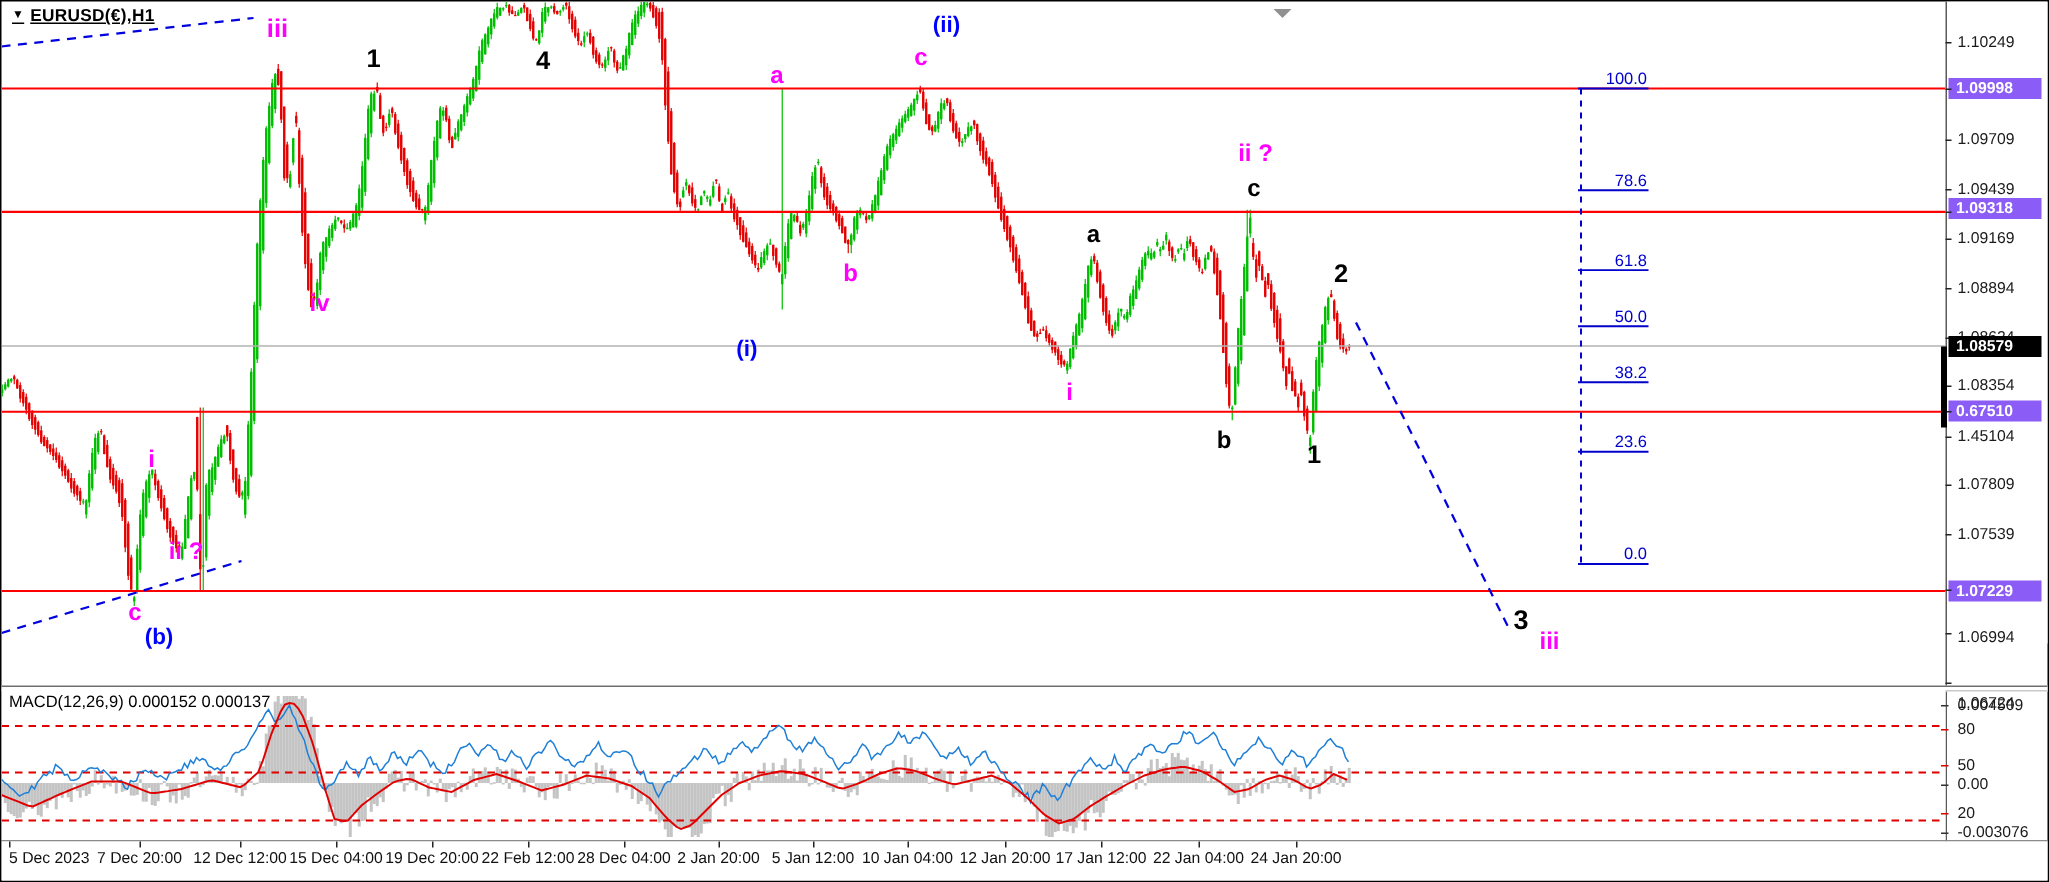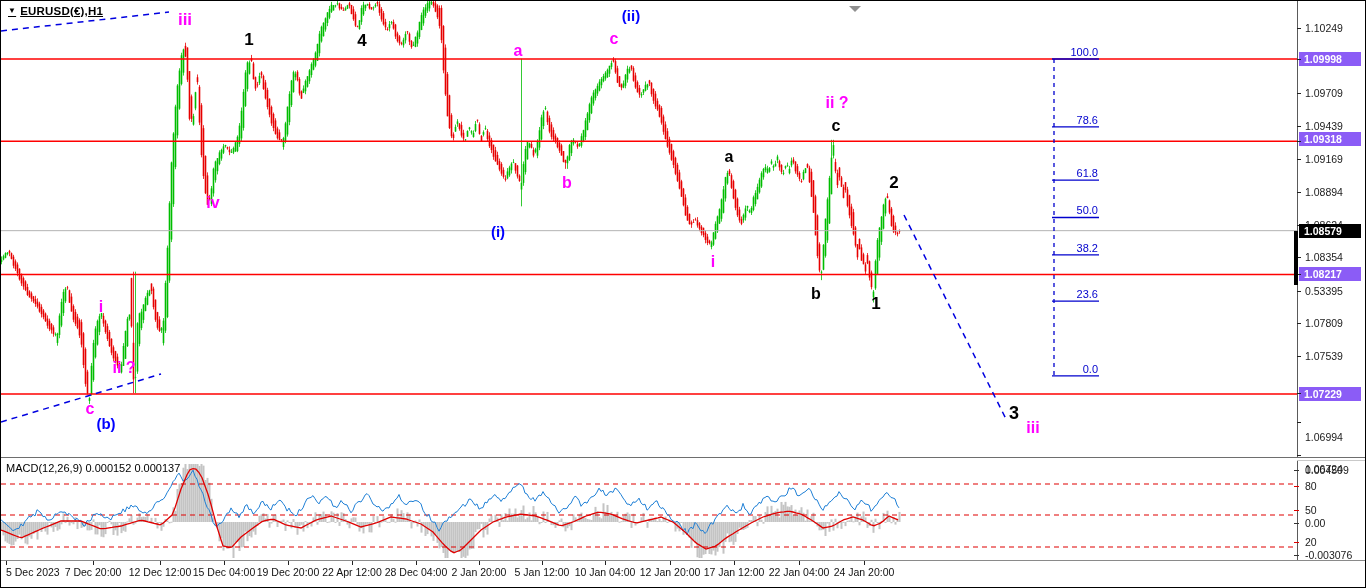--- a/index.html
+++ b/index.html
@@ -1018,35 +1018,35 @@
       <div class="pa-label" style="top: 119.126px;">1.09439</div>
       <div class="pa-tick" style="top: 125.126px;"></div>
       <div class="pa-label" style="top: 151.79px;">1.09169</div>
       <div class="pa-tick" style="top: 157.79px;"></div>
       <div class="pa-label" style="top: 185.059px;">1.08894</div>
       <div class="pa-tick" style="top: 191.059px;"></div>
       <div class="pa-label" style="top: 217.723px;">1.08624</div>
       <div class="pa-tick" style="top: 223.723px;"></div>
       <div class="pa-label" style="top: 250.387px;">1.08354</div>
       <div class="pa-tick" style="top: 256.387px;"></div>
-      <div class="pa-label" style="top: 283.656px;">0.53395</div>
+      <div class="pa-label" style="top: 283.656px;">1.45104</div>
       <div class="pa-tick" style="top: 289.656px;"></div>
       <div class="pa-label" style="top: 316.32px;">1.07809</div>
       <div class="pa-tick" style="top: 322.32px;"></div>
       <div class="pa-label" style="top: 348.984px;">1.07539</div>
       <div class="pa-tick" style="top: 354.984px;"></div>
-      <div class="pa-label" style="top: 430px;">1.06994</div>
+      <div class="pa-label" style="top: 418px;">1.06994</div>
       <div class="pa-tick" style="top: 420.916px;"></div>
       <div class="pa-label" style="top: 462px;">1.06724</div>
       <div class="pa-tick" style="top: 453.58px;"></div>
       <div class="price-tag red" style="top: 51px;">1.09998</div>
       <div class="pa-tick" style="top: 57.5px;"></div>
       <div class="price-tag red" style="top: 131px;">1.09318</div>
       <div class="pa-tick" style="top: 139.765px;"></div>
-      <div class="price-tag red" style="top: 266.461px;">1.08217</div>
+      <div class="price-tag red" style="top: 266.461px;">0.67510</div>
       <div class="pa-tick" style="top: 272.961px;"></div>
       <div class="price-tag red" style="top: 385.987px;">1.07229</div>
       <div class="pa-tick" style="top: 392.487px;"></div>
       <div class="price-tag black" style="top: 222.667px;">1.08579</div>
     </div>
   <div id="scale-grip" style="top: 229.667px; height: 54px;"></div>
 
   <div id="pane-sep"></div>
 
   <div id="macd-pane">
@@ -1523,21 +1523,21 @@
       <div class="ta-label" style="left: 5px;">5 Dec 2023</div>
       <div class="ta-tick" style="left: 5px;"></div>
       <div class="ta-label" style="left: 92px; transform: translateX(-50%);">7 Dec 20:00</div>
       <div class="ta-tick" style="left: 92px;"></div>
       <div class="ta-label" style="left: 159px; transform: translateX(-50%);">12 Dec 12:00</div>
       <div class="ta-tick" style="left: 159px;"></div>
       <div class="ta-label" style="left: 223px; transform: translateX(-50%);">15 Dec 04:00</div>
       <div class="ta-tick" style="left: 223px;"></div>
       <div class="ta-label" style="left: 287px; transform: translateX(-50%);">19 Dec 20:00</div>
       <div class="ta-tick" style="left: 287px;"></div>
-      <div class="ta-label" style="left: 351px; transform: translateX(-50%);">22 Apr 12:00</div>
+      <div class="ta-label" style="left: 351px; transform: translateX(-50%);">22 Feb 12:00</div>
       <div class="ta-tick" style="left: 351px;"></div>
       <div class="ta-label" style="left: 415px; transform: translateX(-50%);">28 Dec 04:00</div>
       <div class="ta-tick" style="left: 415px;"></div>
       <div class="ta-label" style="left: 478px; transform: translateX(-50%);">2 Jan 20:00</div>
       <div class="ta-tick" style="left: 478px;"></div>
       <div class="ta-label" style="left: 541px; transform: translateX(-50%);">5 Jan 12:00</div>
       <div class="ta-tick" style="left: 541px;"></div>
       <div class="ta-label" style="left: 604px; transform: translateX(-50%);">10 Jan 04:00</div>
       <div class="ta-tick" style="left: 604px;"></div>
       <div class="ta-label" style="left: 669px; transform: translateX(-50%);">12 Jan 20:00</div>

